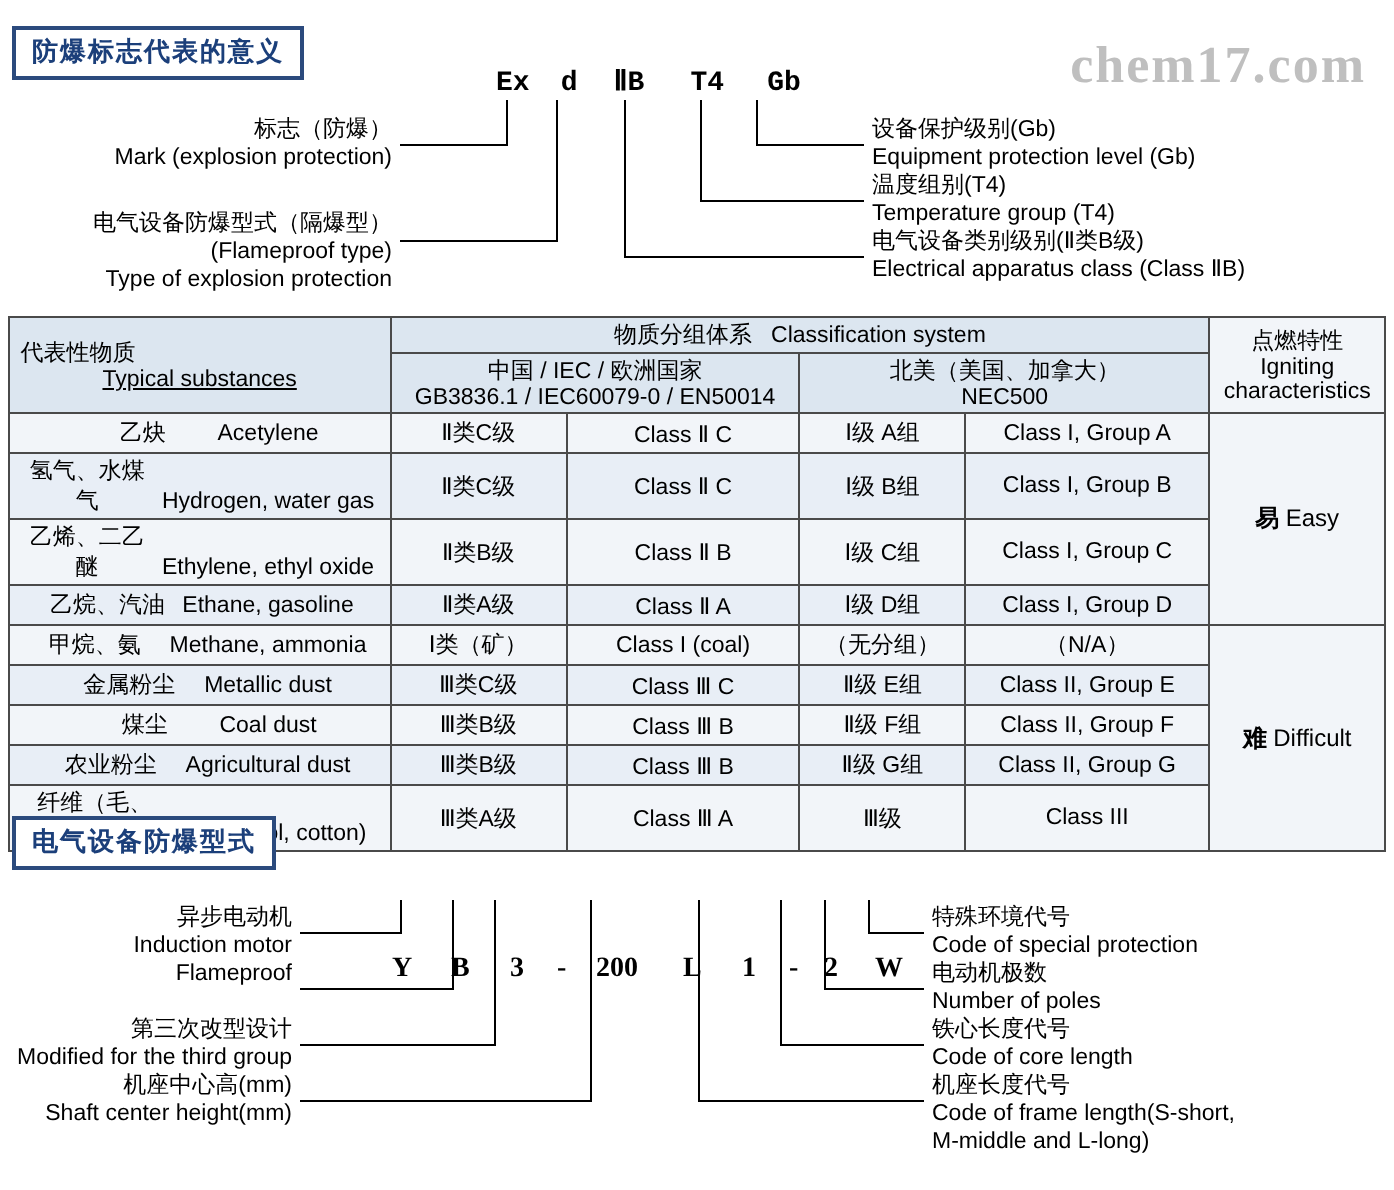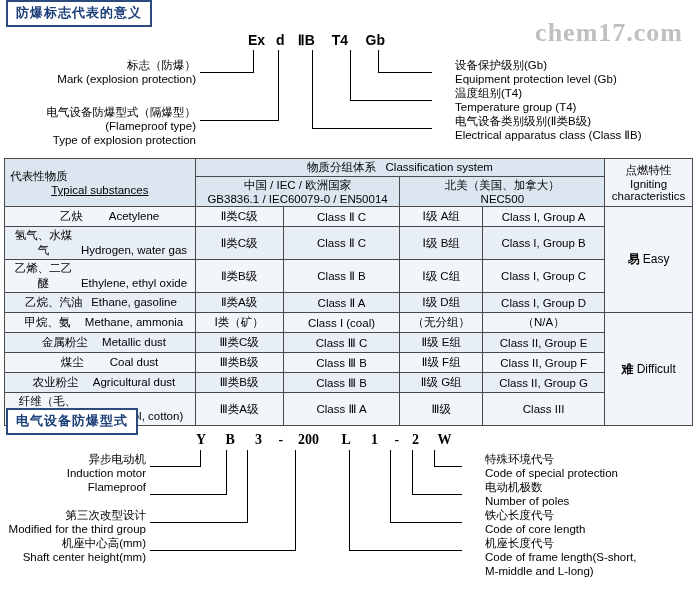--- a/index.html
+++ b/index.html
@@ -14,21 +14,21 @@
   .section-title{
     display:inline-block;
     border:2px solid #2b4a7d;
     background:#ffffff;
     color:#1b3f7a;
     font-weight:bold;
     font-size:13px;
     padding:2px 8px 3px 8px;
     letter-spacing:1px;
   }
-  #sec1-title-wrap{position:absolute;left:6px;top:0;}
+  #sec1-title-wrap{position:absolute;left:6px;top:13px;}
   #sec2-title-wrap{position:absolute;left:6px;top:408px;}
 
   .watermark{
     position:absolute;
     right:14px;top:18px;
     font-family:"Liberation Serif", serif;
     font-size:26px;
     font-weight:bold;
     color:#bfbfbf;
     letter-spacing:1px;
@@ -38,36 +38,36 @@
     left:196px;top:268px;
     font-size:20px;
     font-weight:bold;
     color:#cfcfcf;
     letter-spacing:2px;
     pointer-events:none;
   }
 
   
   #diagram1{position:absolute;left:0;top:30px;width:697px;height:125px;}
-  .code-row{position:absolute;left:248px;top:2px;font-size:14px;font-weight:bold;font-family:Liberation Sans, sans-serif;}
+  .code-row{position:absolute;left:248px;top:2px;font-size:14px;font-weight:bold;font-family:Liberation Mono, monospace;}
   .code-row span{display:inline-block;}
   .c1{width:24px;}
   .c2{width:18px;}
   .c3{width:30px;}
   .c4{width:30px;}
   .c5{width:24px;}
 
   .leader{position:absolute;background:#000;}
   .lv{width:1px;}
   .lh{height:1px;}
 
   .lbl{position:absolute;font-size:11.5px;line-height:14px;}
   .lbl .cn{display:block;}
   .lbl .en{display:block;}
-  .lbl.right{text-align:left;margin-left:19px;}
+  .lbl.right{text-align:left;}
   .lbl.left{text-align:right;}
 
   
   #subtable{position:absolute;left:4px;top:158px;width:689px;border-collapse:collapse;font-size:11.5px;}
   #subtable td,#subtable th{border:1px solid #4a4a4a;padding:1px 3px;text-align:center;vertical-align:middle;}
   #subtable thead th{background:#dce6f0;font-weight:normal;}
   #subtable tbody td{background:#f2f5f9;height:17px;}
   #subtable tbody tr:nth-child(even) td{background:#e8eef6;}
   .col-sub{width:182px;text-align:left;padding-left:6px;margin-top:28px;}
   .col-sub .cn{display:inline-block;width:62px;text-align:center;}
@@ -249,21 +249,21 @@
   <span class="section-title">电气设备防爆型式</span>
 </div>
 
 <div id="diagram2">
 
   <div class="code-row2">
     <span style="display:inline-block;width:26px;">Y</span>
     <span style="display:inline-block;width:26px;">B</span>
     <span style="display:inline-block;width:20px;">3</span>
     <span style="display:inline-block;width:16px;">-</span>
-    <span style="display:inline-block;width:40px;">200</span>
+    <span style="display:inline-block;width:40px;margin-top:45px;">200</span>
     <span style="display:inline-block;width:26px;">L</span>
     <span style="display:inline-block;width:20px;">1</span>
     <span style="display:inline-block;width:14px;">-</span>
     <span style="display:inline-block;width:22px;">2</span>
     <span style="display:inline-block;width:22px;">W</span>
   </div>
 
   <div class="leader lv" style="left:200px;top:18px;height:16px;"></div>
   <div class="leader lh" style="left:150px;top:34px;width:51px;"></div>
 

